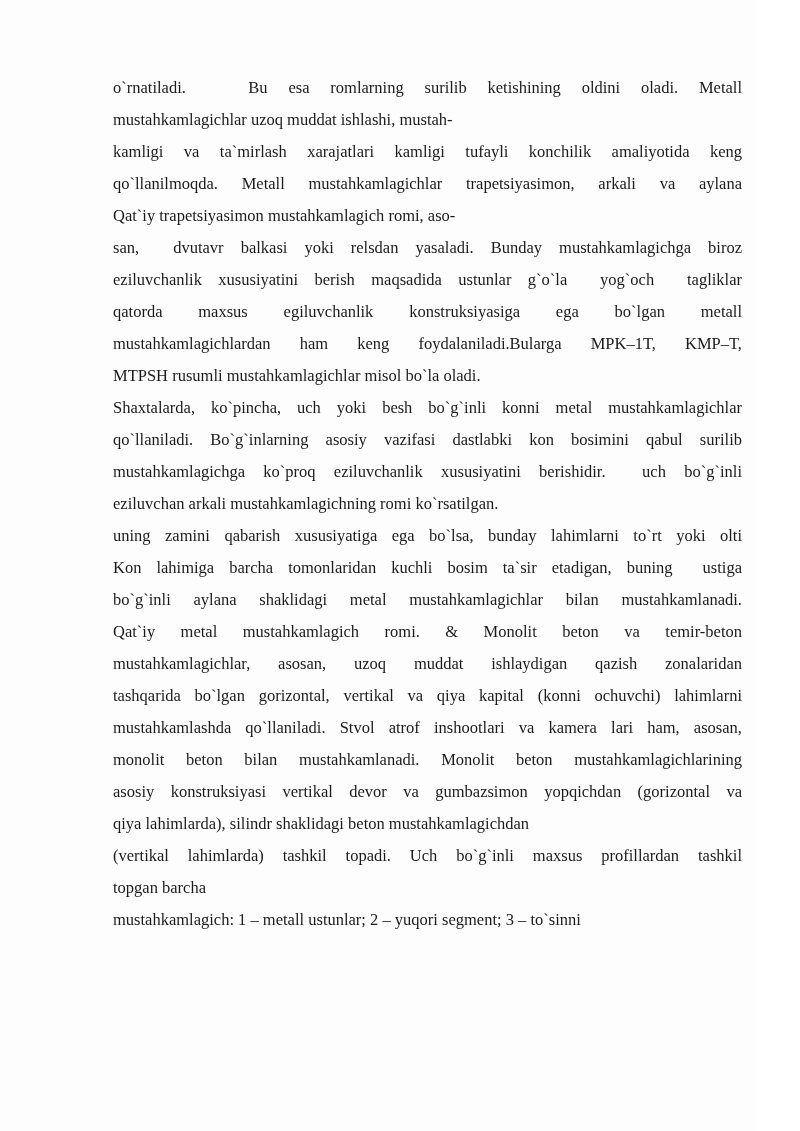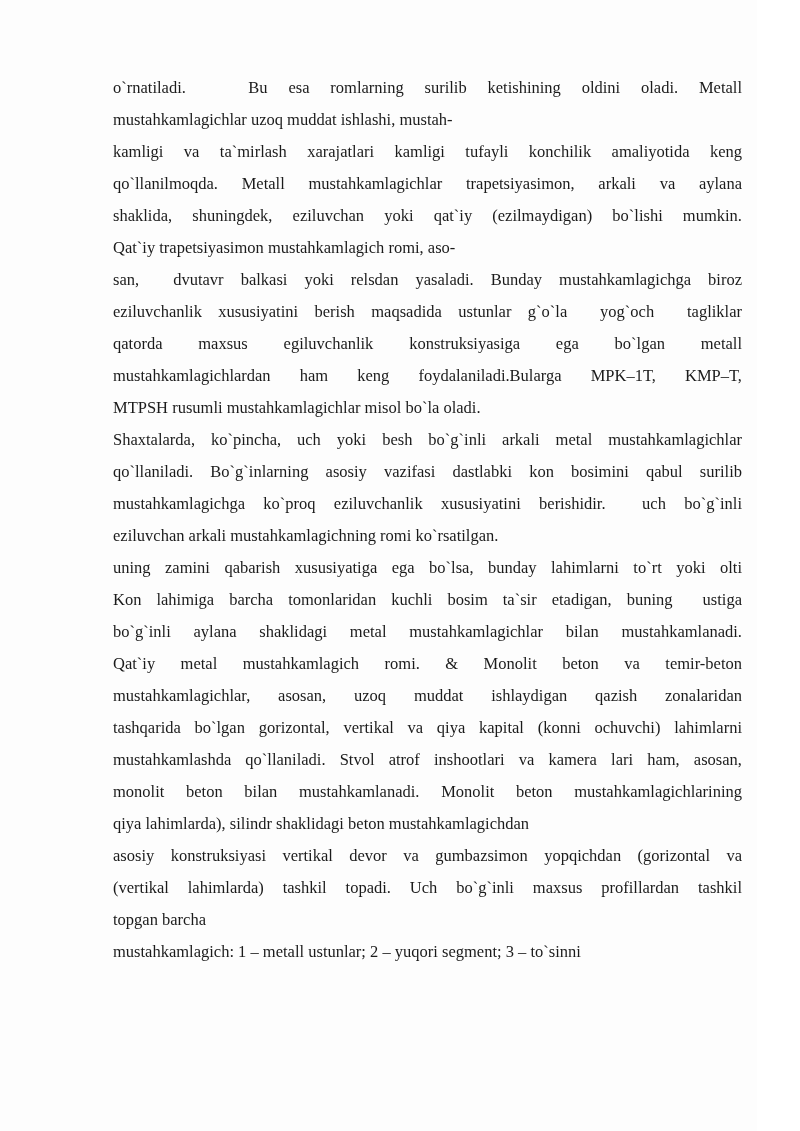--- a/index.html
+++ b/index.html
@@ -36,38 +36,37 @@
 </style>
 </head>
 <body>
 
 <div class="page">
   <div class="text-block" style="color: rgb(27, 27, 27);">
       <div class="line just">o`rnatiladi.&nbsp;&nbsp; Bu esa romlarning surilib ketishining oldini oladi. Metall</div>
       <div class="line">mustahkamlagichlar uzoq muddat ishlashi, mustah-</div>
       <div class="line just">kamligi va ta`mirlash xarajatlari kamligi tufayli konchilik amaliyotida keng</div>
       <div class="line just">qo`llanilmoqda. Metall mustahkamlagichlar trapetsiyasimon, arkali va aylana</div>
-      <div class="line just">shaklida, shuningdek, eziluvchan yoki qat`iy (ezilmaydigan) bo`lishi mumkin.</div>
       <div class="line">Qat`iy trapetsiyasimon mustahkamlagich romi, aso-</div>
       <div class="line just">san,&nbsp; dvutavr balkasi yoki relsdan yasaladi. Bunday mustahkamlagichga biroz</div>
       <div class="line just">eziluvchanlik xususiyatini berish maqsadida ustunlar g`o`la&nbsp; yog`och&nbsp; tagliklar</div>
       <div class="line just">qatorda maxsus egiluvchanlik konstruksiyasiga ega bo`lgan metall</div>
       <div class="line just">mustahkamlagichlardan ham keng foydalaniladi.Bularga MPK–1T, KMP–T,</div>
       <div class="line">MTPSH rusumli mustahkamlagichlar misol bo`la oladi.</div>
-      <div class="line just">Shaxtalarda, ko`pincha, uch yoki besh bo`g`inli arkali metal mustahkamlagichlar</div>
+      <div class="line just">Shaxtalarda, ko`pincha, uch yoki besh bo`g`inli konni metal mustahkamlagichlar</div>
       <div class="line just">qo`llaniladi. Bo`g`inlarning asosiy vazifasi dastlabki kon bosimini qabul surilib</div>
       <div class="line just">mustahkamlagichga ko`proq eziluvchanlik xususiyatini berishidir.&nbsp; uch bo`g`inli</div>
       <div class="line">eziluvchan arkali mustahkamlagichning romi ko`rsatilgan.</div>
       <div class="line just">uning zamini qabarish xususiyatiga ega bo`lsa, bunday lahimlarni to`rt yoki olti</div>
       <div class="line just">Kon lahimiga barcha tomonlaridan kuchli bosim ta`sir etadigan, buning&nbsp; ustiga</div>
       <div class="line just">bo`g`inli aylana shaklidagi metal mustahkamlagichlar bilan mustahkamlanadi.</div>
       <div class="line just">Qat`iy metal mustahkamlagich romi. &amp; Monolit beton va temir-beton</div>
       <div class="line just">mustahkamlagichlar, asosan, uzoq muddat ishlaydigan qazish zonalaridan</div>
       <div class="line just">tashqarida bo`lgan gorizontal, vertikal va qiya kapital (konni ochuvchi) lahimlarni</div>
       <div class="line just">mustahkamlashda qo`llaniladi. Stvol atrof inshootlari va kamera lari ham, asosan,</div>
       <div class="line just">monolit beton bilan mustahkamlanadi. Monolit beton mustahkamlagichlarining</div>
+      <div class="line just">asosiy konstruksiyasi vertikal devor va gumbazsimon yopqichdan (gorizontal va</div>
       <div class="line">qiya lahimlarda), silindr shaklidagi beton mustahkamlagichdan</div>
-      <div class="line just">asosiy konstruksiyasi vertikal devor va gumbazsimon yopqichdan (gorizontal va</div>
       <div class="line just">(vertikal lahimlarda) tashkil topadi. Uch bo`g`inli maxsus profillardan tashkil</div>
       <div class="line">topgan barcha</div>
       <div class="line">mustahkamlagich: 1 – metall ustunlar; 2 – yuqori segment; 3 – to`sinni</div>
     </div>
 </div>
 
 </body></html>

